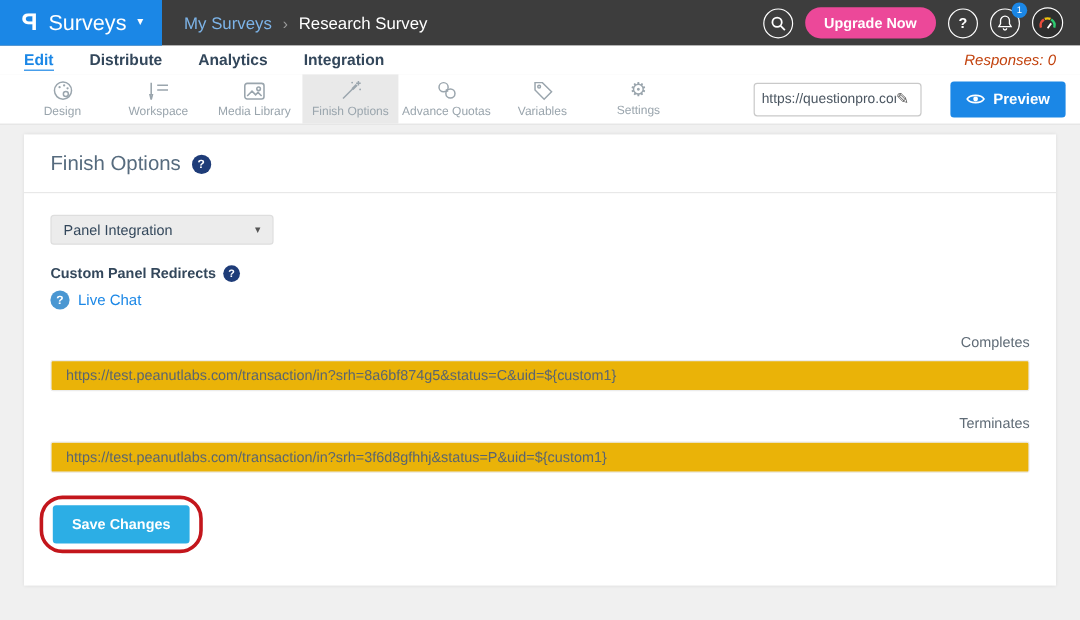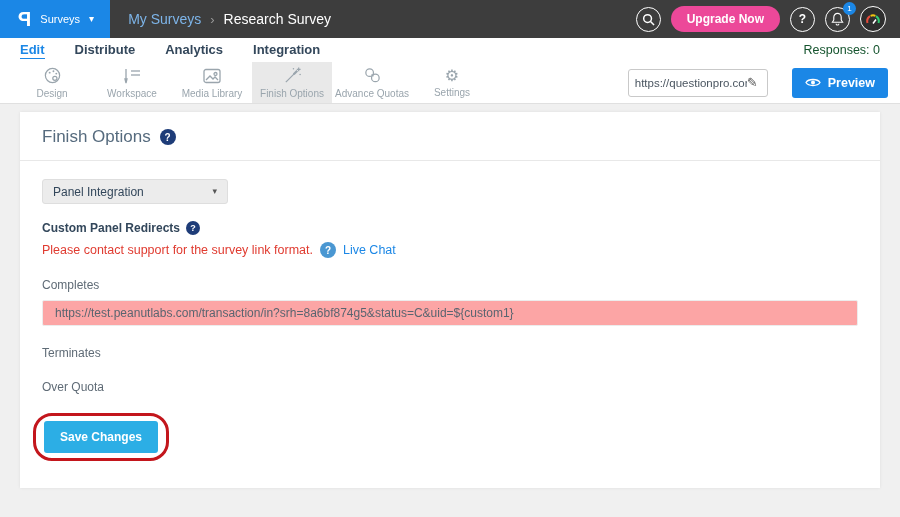--- a/index.html
+++ b/index.html
@@ -7,21 +7,21 @@
   body {
     font-family: "Liberation Sans", sans-serif;
     background: #f0f0f0;
     overflow: hidden;
   }
   
   .topbar { height:38px; background:#3d3d3d; display:flex; align-items:center; }
   .brand { background:#1b87e6; height:100%; display:flex; align-items:center; gap:9px;
            padding:0 16px 0 18px; color:#fff; cursor:pointer; }
   .logo { font-size:20px; font-weight:bold; transform:scaleX(-1); display:inline-block; }
-  .brand-label { font-size:11px; }
+  .brand-label { font-size:18px; }
   .caret { font-size:10px; line-height:1; }
   .breadcrumb { margin-left:18px; display:flex; align-items:center; gap:9px; font-size:14px; }
   .bc-parent { color:#7db4e8; cursor:pointer; }
   .bc-sep { color:#9a9a9a; font-size:13px; }
   .bc-current { color:#fff; }
   .topbar-right { margin-left:auto; display:flex; align-items:center; gap:10px; padding-right:14px; }
   .circle-btn { width:25px; height:25px; border:1.5px solid #fff; border-radius:50%;
                 display:flex; align-items:center; justify-content:center;
                 color:#fff; font-size:12px; font-weight:bold; cursor:pointer; flex:none; }
   .upgrade { background:#ec4899; color:#fff; font-weight:bold; font-size:12px;
@@ -31,21 +31,21 @@
            font-size:8px; width:13px; height:13px; border-radius:50%;
            display:flex; align-items:center; justify-content:center; }
   .avatar { width:26px; height:26px; border:1.5px solid #fff; border-radius:50%;
             background:#2e2e2e; display:flex; align-items:center; justify-content:center;
             cursor:pointer; }
   
   .subnav { height:24px; background:#fff; display:flex; align-items:center; padding:0 20px;justify-content:center; }
   .subnav-tab { font-size:13px; font-weight:600; color:#33475b; margin-right:30px;
                 cursor:pointer; padding-bottom:1px; }
   .subnav-tab.active { color:#1b87e6; border-bottom:1.5px solid #1b87e6; }
-  .responses { margin-left:auto; color:#14532d; font-size:12.5px; cursor:pointer; }
+  .responses { margin-left:auto; color:#c2410c; font-size:12.5px; cursor:pointer;font-style:italic; }
   
   .toolbar { height:42px; background:#fff; border-bottom:1px solid #e0e0e0;
              display:flex; align-items:stretch; padding-left:12px; padding-right:8px; }
   .tool-item { width:80px; display:flex; flex-direction:column; align-items:center;
                justify-content:center; gap:3px; color:#9aa5ad; font-size:10px;
                cursor:pointer; flex:none; }
   .tool-item.active { background:#e9e9e9; }
   .tool-item svg { display:block; }
   .gear-glyph { font-size:16px; line-height:16px; color:#9aa5ad; }
   .url-box { margin-left:auto; align-self:center; display:flex; align-items:center;
@@ -74,22 +74,22 @@
               padding:0 10px; font-size:12px; color:#33475b; cursor:pointer;gap:18px; }
   .dropdown .caret { color:#555; font-size:9px; }
   .section-heading { margin-top:17px; font-size:12px; font-weight:bold; color:#33475b;
                      display:flex; align-items:center; gap:6px; }
   .notice-row { margin-top:7px; display:flex; align-items:center; gap:7px; font-size:12.5px; }
   .notice-text { color:#e03b30; }
   .chat-circle { width:16px; height:16px; border-radius:50%; background:#4a97d2; color:#fff;
                  font-size:10px; font-weight:bold; display:flex; align-items:center;
                  justify-content:center; cursor:pointer; flex:none; }
   .live-chat { color:#1b87e6; cursor:pointer; }
-  .field-label { margin-top:20px; font-size:12px; color:#5f6b76; }
-  .field-input { margin-top:8px; width:100%; height:26px; background:#fca5a5;
+  .field-label { margin-top:20px; font-size:12px; color:#5f6b76;text-align:right; }
+  .field-input { margin-top:8px; width:100%; height:26px; background:#eab308;
                  border:1px solid #ececec; border-radius:2px; color:#5a6570; font-size:12px;
                  padding:0 12px; font-family:"Liberation Sans",sans-serif; display:block; }
   .save-wrap { position:relative; display:inline-block; margin-top:27px; margin-left:2px; }
   .save-btn { background:#2caee5; color:#fff; border:none; border-radius:3px; font-weight:bold;
               font-size:12px; padding:9px 16px; cursor:pointer;
               font-family:"Liberation Sans",sans-serif; }
   .annotation { position:absolute; top:-8px; left:-11px; right:-11px; bottom:-8px;
                 border:3px solid #c3161c; border-radius:19px; pointer-events:none; }
 </style>
 </head>
@@ -189,20 +189,27 @@
 
   <div class="tool-item">
     <svg width="19" height="19" viewBox="0 0 20 20" fill="none" stroke="#9aa5ad" stroke-width="1.3">
       <circle cx="7" cy="7" r="4"></circle>
         <circle cx="13" cy="12.5" r="4"></circle>
       <line x1="9" y1="9" x2="11" y2="10.8"></line>
     </svg>
     <span>Advance Quotas</span>
   </div>
 
+  <div class="tool-item">
+    <svg width="19" height="19" viewBox="0 0 20 20" fill="none" stroke="#9aa5ad" stroke-width="1.3">
+      <path d="M3 3 h6.5 l8 8 -6.5 6.5 -8 -8 z"></path>
+      <circle cx="6.6" cy="6.6" r="1.2"></circle>
+    </svg>
+    <span>Variables</span>
+  </div>
 
   <div class="tool-item">
     <span class="gear-glyph">⚙</span>
     <span>Settings</span>
   </div>
 
   <div class="url-box">
     <input type="text" value="https://questionpro.com/t/A" style="">
     <span class="pencil">✎</span>
   </div>
@@ -230,31 +237,30 @@
         <span>Panel Integration</span>
         <span class="caret">▾</span>
       </div>
 
       <div class="section-heading">
         <span>Custom Panel Redirects</span>
         <span class="help-circle small">?</span>
       </div>
 
       <div class="notice-row">
-        <span class="notice-text">Please contact support for the survey link format.</span>
         <span class="chat-circle">?</span>
         <span class="live-chat">Live Chat</span>
       </div>
 
       <div class="field-label">Completes</div>
       <input class="field-input" type="text" value="https://test.peanutlabs.com/transaction/in?srh=8a6bf874g5&amp;status=C&amp;uid=${custom1}" style="">
 
       <div class="field-label">Terminates</div>
-
-      <div class="field-label">Over Quota</div>
+      <input class="field-input" type="text" value="https://test.peanutlabs.com/transaction/in?srh=3f6d8gfhhj&amp;status=P&amp;uid=${custom1}" style="">
+
 
       <div class="save-wrap">
         <button class="save-btn">Save Changes</button>
         <div class="annotation"></div>
       </div>
 
     </div>
   </div>
 </div>
 

